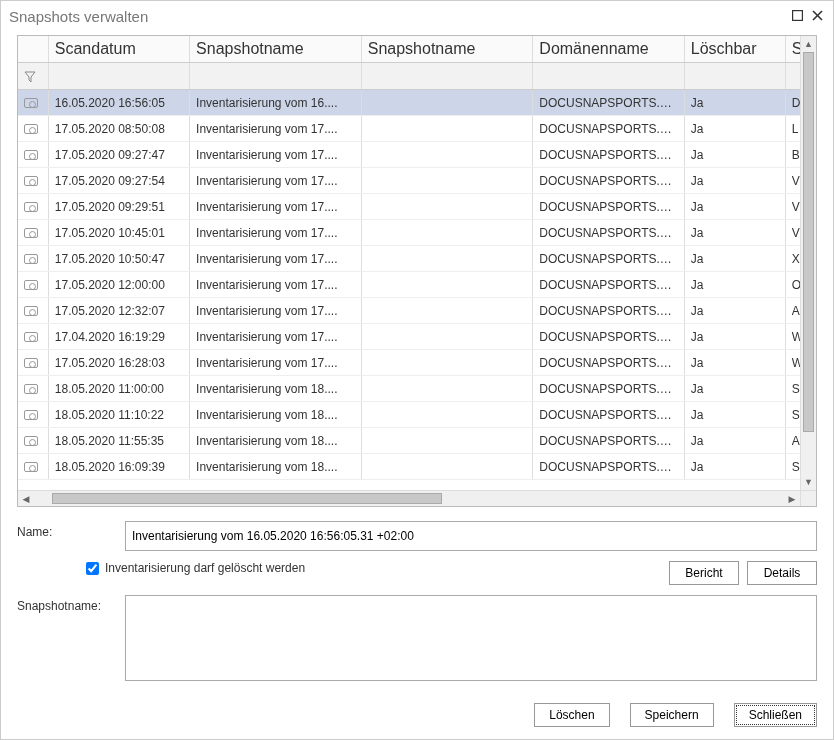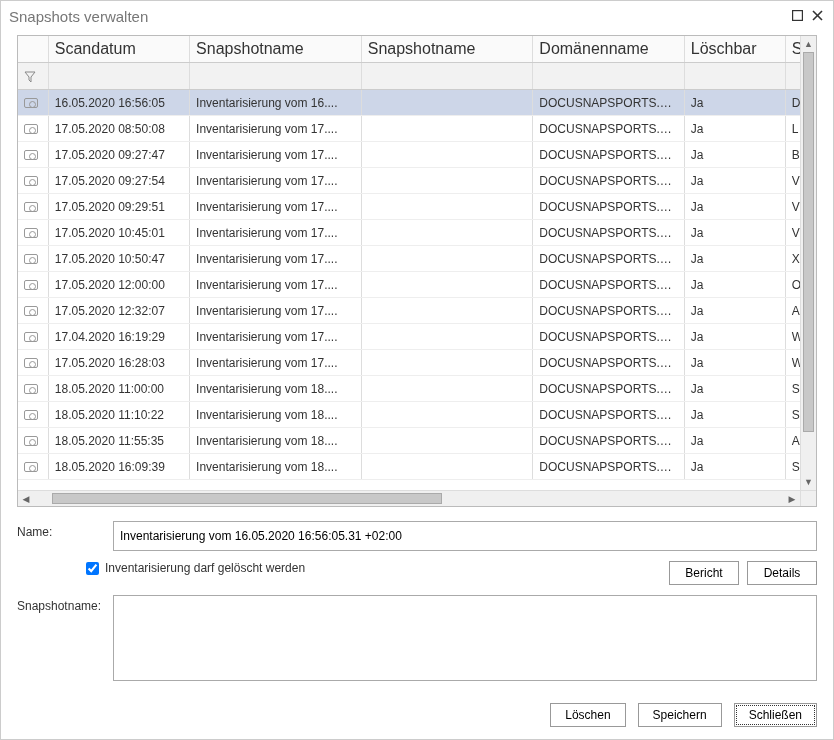--- a/index.html
+++ b/index.html
@@ -153,21 +153,21 @@
     background: #f0f0f0;
     border-top: 1px solid #ddd;
     border-left: 1px solid #ddd;
   }
   .form-area {
     padding-top: 14px;
     display: flex;
     flex-direction: column;
     gap: 10px;
   }
-  .form-row { display: flex; align-items: flex-start; gap: 10px; }
+  .form-row { display: flex; align-items: flex-start; gap: 22px; }
   .form-row label.lbl { width: 86px; padding-top: 4px; }
   .form-row input[type="text"] {
     flex: 1;
     border: 1px solid #aaa;
     padding: 14px 6px;
     font-family: inherit;
     font-size: 12px;
     height: 24px;
   }
   .form-row textarea {
@@ -189,21 +189,21 @@
     font-size: 12px;
     min-width: 70px;
     cursor: pointer;
   }
   button.btn.focus { outline: 1px dotted #333; outline-offset: -3px; }
   .bottom-buttons {
     margin-top: auto;
     padding-top: 12px;
     display: flex;
     justify-content: flex-end;
-    gap: 12px;
+    gap: 20px;
   }
   .filter-icon svg { vertical-align: middle; }
 </style>
 </head>
 <body>
 
 <div class="titlebar">
   <div class="title">Snapshots verwalten</div>
   <div class="ctrl">
     <svg width="11" height="11">

